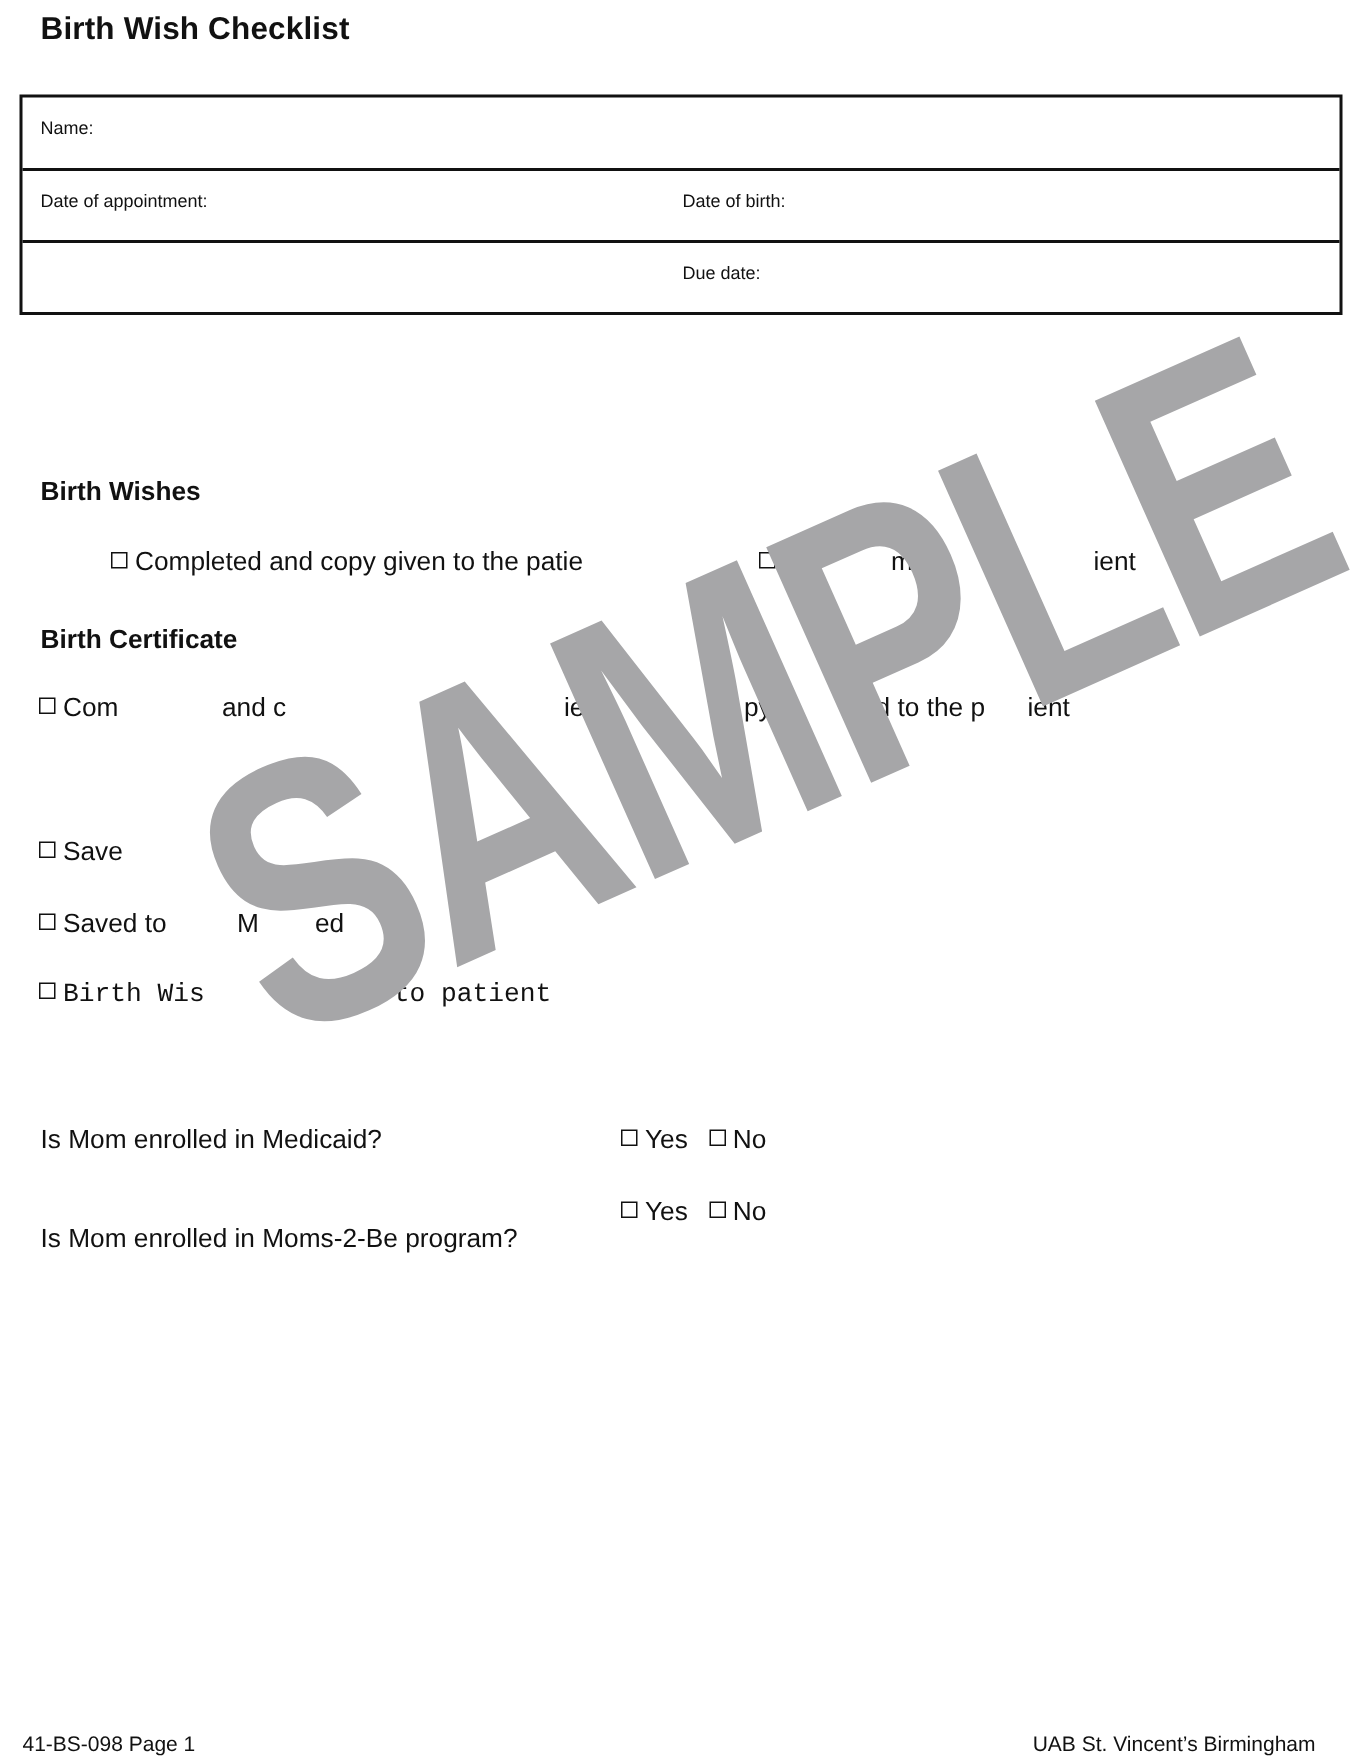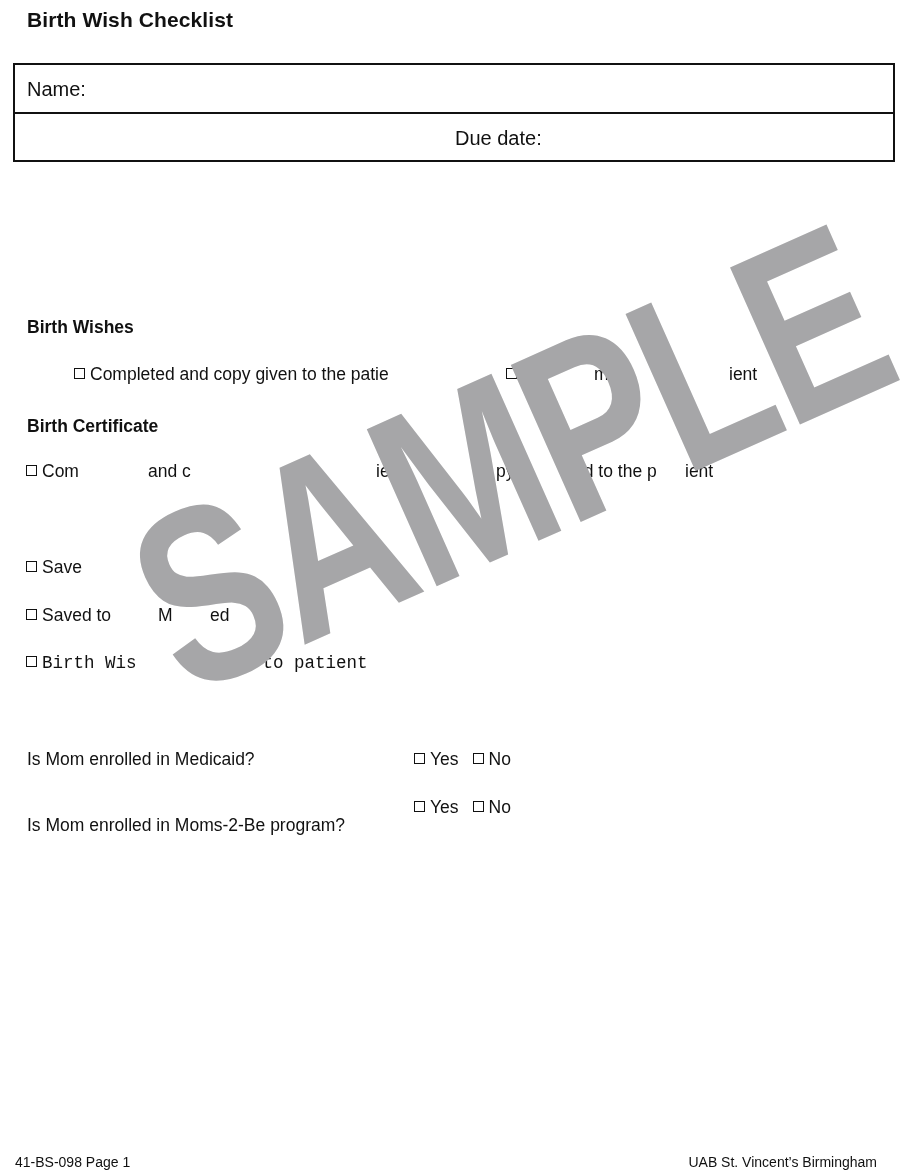--- a/index.html
+++ b/index.html
@@ -10,21 +10,21 @@
     .title {
       position: absolute; left: 27px; top: 8px;
       font-size: 21px; font-weight: bold; letter-spacing: 0.1px;
     }
     .info-table {
       position: absolute; left: 13px; top: 63px; width: 882px;
       border: 2px solid #111; box-sizing: border-box;
     }
     .info-row {
       height: 48px; border-top: 2px solid #111; box-sizing: border-box;
-      position: relative; font-size: 20px;
+      position: relative; font-size: 12px;
     }
     .info-row:first-child { border-top: none; height: 47px; }
     .cell { position: absolute; top: 13px; }
     .cell.left { left: 12px; }
     .cell.right { left: 440px; }
     .cb {
       display: inline-block; width: 11px; height: 11px;
       border: 1.5px solid #111; box-sizing: border-box;
       margin-right: 5px; vertical-align: 1px;
     }
@@ -59,20 +59,24 @@
     }
   </style>
 </head>
 <body>
 
 <div class="title">Birth Wish Checklist</div>
 
 <div class="info-table">
   <div class="info-row">
     <span class="cell left">Name:</span>
+  </div>
+  <div class="info-row">
+    <span class="cell left">Date of appointment:</span>
+    <span class="cell right">Date of birth:</span>
   </div>
   <div class="info-row">
     <span class="cell right">Due date:</span>
   </div>
 </div>
 
 <div class="section-heading" style="top:317px;">Birth Wishes</div>
 <div class="line" style="top:364px;margin-left:48px;">
   <span class="cb"></span><span>Completed and copy given to the patie</span>
   <span class="gap-frag" style="position:absolute; left:432px; top:0;"><span class="cb"></span><span>C</span></span>

